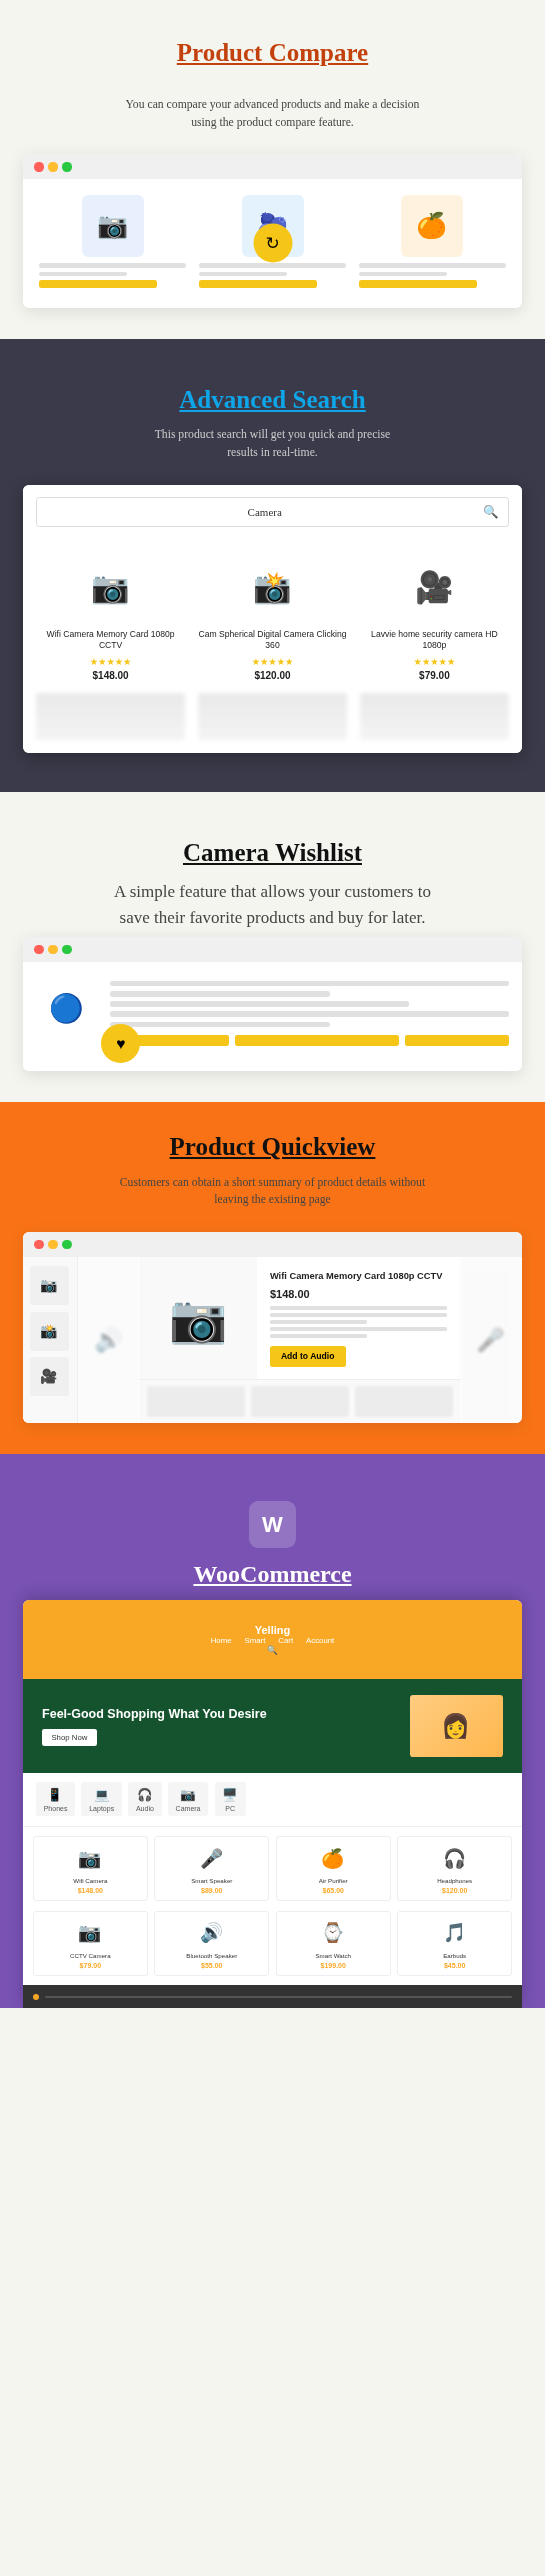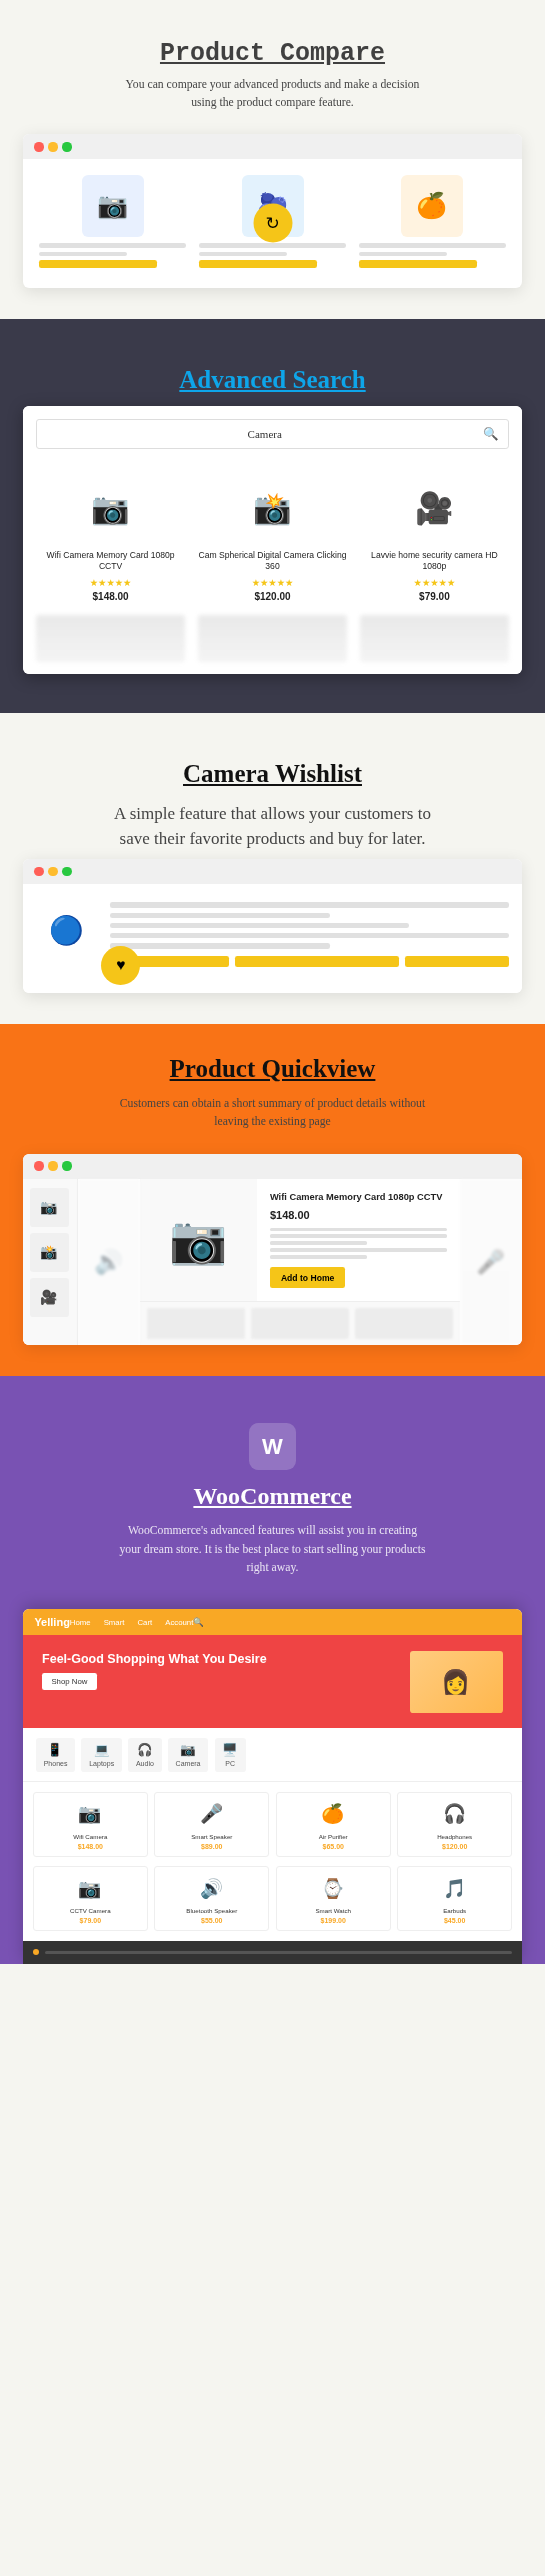--- a/index.html
+++ b/index.html
@@ -13,23 +13,22 @@
     
     .section-compare {
       background: #f5f5f0;
       padding: 39px 23.4px 31px;
       text-align: center;
     }
     .section-compare h1 {
       font-size: 25px;
       font-weight: bold;
       text-decoration: underline;
-      color: #404040;
-      margin-bottom: 8px;
-      font-family: Liberation Mono, monospace;
+      color: #c2410c;
+      margin-bottom: 29px;
     }
     .section-compare p {
       font-size: 11.7px;
       color: #444;
       line-height: 1.5;
       max-width: 312px;
       margin: 0 auto 23.4px;
     }
     .browser-window {
       background: #fff;
@@ -403,42 +402,45 @@
     .woo-screenshot {
       background: #fff;
       border-radius: 6.2px 6.2px 0 0;
       overflow: hidden;
       max-width: 499px;
       margin: 0 auto;
       box-shadow: 0 -3.1px 15.6px rgba(0,0,0,0.2);
     }
     .woo-top-bar {
       background: #f9a825;
-      padding: 7px 11px;
-      display: flex;
-      align-items: center;
+      padding: 24px 11px;
+      display: flex;
+      align-items: center;
+      justify-content: space-between;
       font-size: 8.6px;
       font-family: sans-serif;
+      flex-direction: column;
     }
     .woo-logo-small {
       color: #fff;
       font-weight: bold;
       font-size: 11px;
     }
     .woo-nav {
       display: flex;
       gap: 13px;
       color: #fff;
       font-size: 7.8px;
     }
     .woo-hero {
-      background: #ef4444;
+      background: #14532d;
       padding: 15.6px 18.7px;
       display: flex;
       gap: 12.5px;
+      align-items: center;
     }
     .woo-hero-text {
       flex: 1;
       text-align: left;
     }
     .woo-hero-text h2 {
       font-size: 12.5px;
       font-weight: bold;
       color: #fff;
       font-family: sans-serif;
@@ -585,20 +587,21 @@
           <div class="product-line short"></div>
           <div class="product-line btn"></div>
         </div>
       </div>
     </div>
   </div>
 </section>
 
 <section class="section-search">
   <h1>Advanced Search</h1>
+  <p>This product search will get you quick and precise results in real-time.</p>
 
   <div class="search-browser">
     <div class="search-bar-container">
       <div class="search-input-row">
         <span class="search-input-text">Camera</span>
         <span class="search-icon-btn">🔍</span>
       </div>
     </div>
     <div class="search-results">
       <div class="search-product">
@@ -687,21 +690,21 @@
             <div class="quickview-details">
               <div class="qv-title">Wifi Camera Memory Card 1080p CCTV</div>
               <div class="qv-price">$148.00</div>
               <div class="qv-lines">
                 <div class="qv-line"></div>
                 <div class="qv-line"></div>
                 <div class="qv-line s"></div>
                 <div class="qv-line"></div>
                 <div class="qv-line s"></div>
               </div>
-              <button class="qv-btn">Add to Home</button>
+              <button class="qv-btn">Add to Audio</button>
             </div>
           </div>
 
           <div style="display:flex;gap:6.2px;padding:6.2px;background:#f9f9f9;border-top:0.8px solid #eee;">
             <div style="flex:1;height:31px;background:#e0e0e0;border-radius:2.3px;filter:blur(0.8px);opacity:0.5;"></div>
             <div style="flex:1;height:31px;background:#e0e0e0;border-radius:2.3px;filter:blur(0.8px);opacity:0.5;"></div>
             <div style="flex:1;height:31px;background:#e0e0e0;border-radius:2.3px;filter:blur(0.8px);opacity:0.5;"></div>
           </div>
         </div>
 
@@ -709,21 +712,20 @@
       </div>
     </div>
   </div>
 </section>
 
 <section class="section-woo">
   <div class="woo-logo-box">
     <span style="color:#fff;font-size:22px;font-weight:bold;font-family:sans-serif;">W</span>
   </div>
   <h1>WooCommerce</h1>
-  <p>WooCommerce's advanced features will assist you in creating your dream store. It is the best place to start selling your products right away.</p>
 
   <div class="woo-screenshot">
 
     <div class="woo-top-bar">
       <span class="woo-logo-small">Yelling</span>
       <div class="woo-nav">
         <span>Home</span>
         <span>Smart</span>
         <span>Cart</span>
         <span>Account</span>

